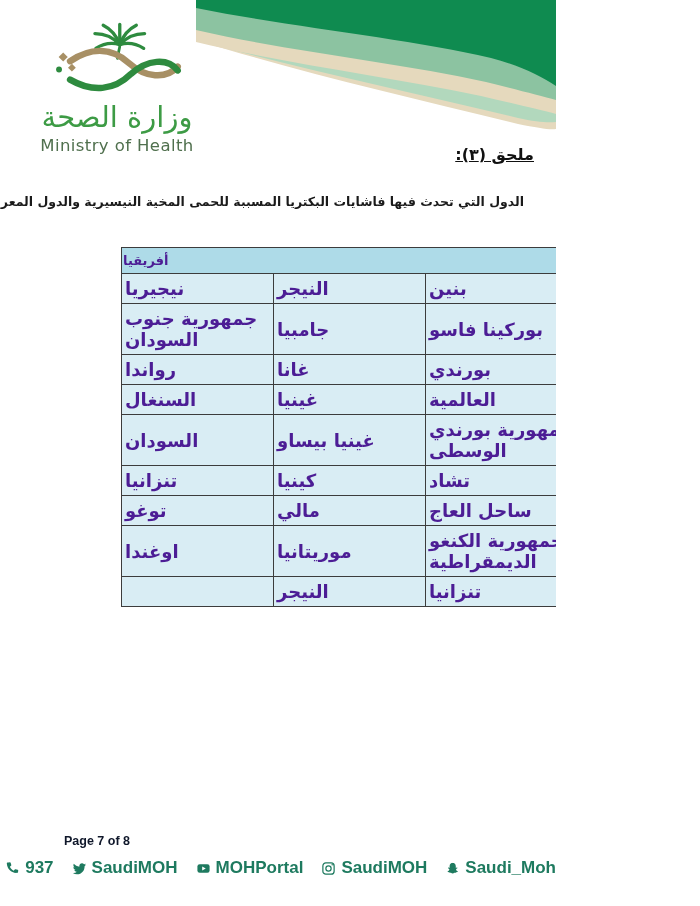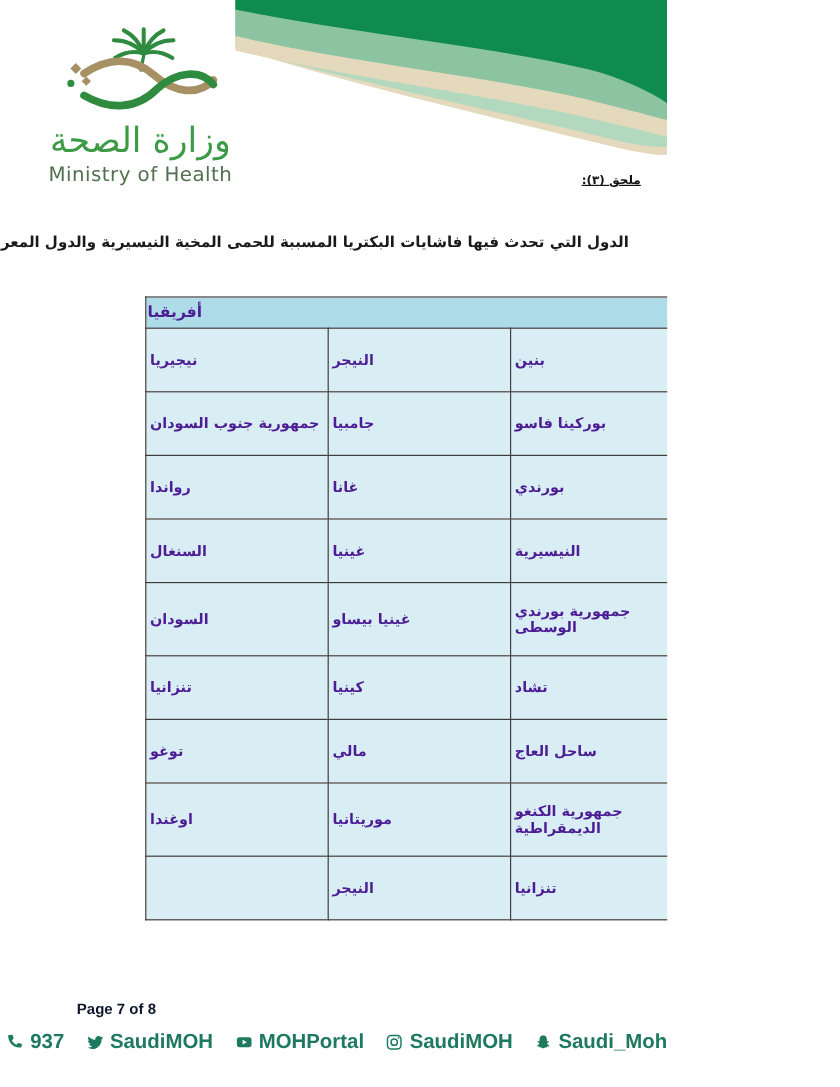--- a/index.html
+++ b/index.html
@@ -17,40 +17,40 @@
 
   
   .logo{position:absolute;top:6px;left:22px;width:190px;text-align:center;}
   .logo-emblem svg{width:150px;height:92px;display:inline-block;}
   .logo-ar{font-size:29px;color:var(--logo-green);line-height:1.05;direction:rtl;}
   .logo-en{font-size:16.5px;color:var(--logo-dark);letter-spacing:.4px;margin-top:4px;}
 
   
   .appendix{
     position:absolute;top:145px;right:22px;direction:rtl;
-    font-size:10px;font-weight:bold;color:#111;text-decoration:underline;
+    font-size:16px;font-weight:bold;color:#111;text-decoration:underline;
   }
 
   
   .intro{
     position:absolute;top:187px;right:32px;left:16px;direction:rtl;text-align:right;
     font-size:12.5px;font-weight:bold;color:#1a1a1a;line-height:30px;white-space:nowrap;
   }
 
   
   .africa-table{
     position:absolute;top:247px;left:121px;width:457px;
     border-collapse:collapse;direction:rtl;table-layout:fixed;
   }
   .africa-table th,.africa-table td{
     border:1px solid var(--table-border);text-align:left;vertical-align:middle;
     color:#4c1d95;font-weight:bold;overflow:hidden;
   }
   .africa-table th{background:var(--thead-bg);height:23px;font-size:13px;}
-  .africa-table td{background:var(--row-bg);height:20px;font-size:12px;padding:16px 3px;}
+  .africa-table td{background:var(--row-bg);height:20px;font-size:18px;padding:4px 3px;}
 
   
   .page-num{position:absolute;top:834px;left:64px;font-size:12.5px;font-weight:bold;color:#0f172a;
     font-family:"Liberation Sans","DejaVu Sans",sans-serif;}
 
   
   .footer{
     position:absolute;top:858px;left:0;right:0;display:flex;justify-content:flex-end;align-items:center;
     color:var(--footer-green);font-size:17px;padding-left:70px;
     font-family:"Liberation Sans","DejaVu Sans",sans-serif;font-weight:bold;
@@ -123,21 +123,21 @@
           <td>بوركينا فاسو</td>
           <td>جامبيا</td>
           <td>جمهورية جنوب السودان</td>
         </tr>
         <tr>
           <td>بورندي</td>
           <td>غانا</td>
           <td>رواندا</td>
         </tr>
         <tr>
-          <td>النيسيرية</td>
+          <td>العالمية</td>
           <td>غينيا</td>
           <td>السنغال</td>
         </tr>
         <tr>
           <td>جمهورية بورندي الوسطى</td>
           <td>غينيا بيساو</td>
           <td>السودان</td>
         </tr>
         <tr>
           <td>تشاد</td>

